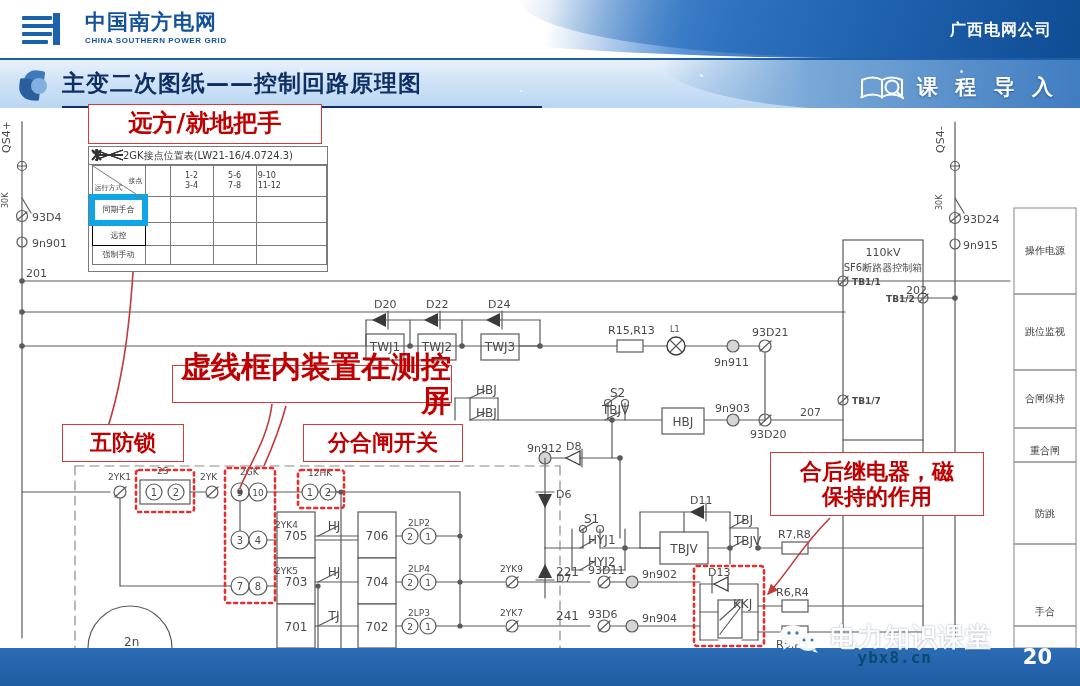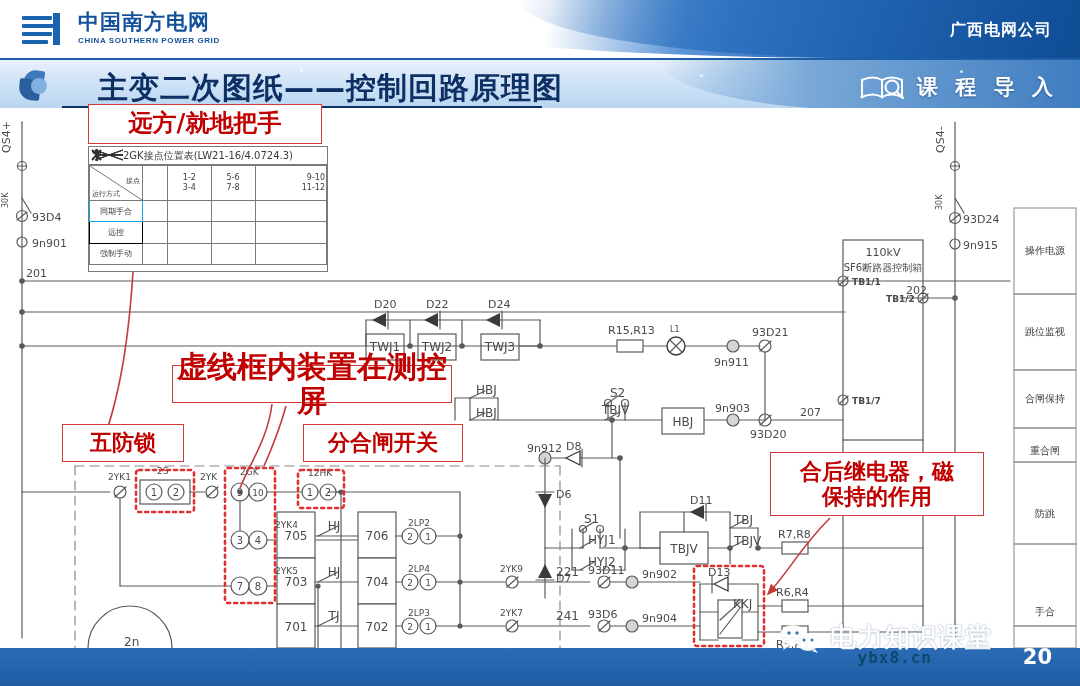--- a/index.html
+++ b/index.html
@@ -11,21 +11,21 @@
   .page{position:absolute;inset:0;width:1080px;height:686px;overflow:hidden;background:#fff;}
 
   
   .brandbar{position:absolute;left:0;top:0;width:1080px;height:58px;background:#ffffff;overflow:hidden;}
   .brand-swoosh{position:absolute;right:0;top:0;width:760px;height:58px;
       background:linear-gradient(100deg,#ffffff 0%,#ffffff 30%,#5b94d6 48%,#1c5fae 72%,#12457f 100%);
       border-bottom-left-radius:100% 140%;}
   .brand-swoosh2{position:absolute;right:0;top:0;width:560px;height:58px;
       background:linear-gradient(110deg,rgba(255,255,255,0) 0%,#2a6fbd 40%,#0e4d96 100%);
       border-bottom-left-radius:96% 150%;opacity:.9;}
-  .csg-logo{position:absolute;left:22px;top:12px;display:flex;align-items:center;gap:16px;}
+  .csg-logo{position:absolute;left:22px;top:12px;display:flex;align-items:center;gap:23px;}
   .csg-mark{width:40px;height:32px;position:relative;}
   .csg-mark i{position:absolute;left:0;height:4px;background:#1a62ae;border-radius:1px;display:block;}
   .csg-mark i:nth-child(1){top:3px;width:30px;}
   .csg-mark i:nth-child(2){top:11px;width:34px;}
   .csg-mark i:nth-child(3){top:19px;width:30px;}
   .csg-mark i:nth-child(4){top:27px;width:26px;}
   .csg-mark b{position:absolute;right:2px;top:0px;width:7px;height:32px;background:#1a62ae;display:block;}
   .csg-txt-cn{font-size:21px;font-weight:bold;color:#13529b;letter-spacing:1px;line-height:1;font-family:"DejaVu Sans",sans-serif;}
   .csg-txt-en{font-size:8px;font-weight:bold;color:#13529b;letter-spacing:.6px;margin-top:3px;
       font-family:"Liberation Sans",sans-serif;}
@@ -36,40 +36,40 @@
   .titlebar{position:absolute;left:0;top:58px;width:1080px;height:50px;
       background:linear-gradient(180deg,#e8f1fb 0%,#cfe2f6 45%,#b8d5f1 100%);
       border-top:2px solid #1d5ea8;overflow:hidden;}
   .titlebar .sparkle{position:absolute;background:#fff;border-radius:50%;opacity:.75;}
   .title-icon{position:absolute;left:18px;top:8px;width:36px;height:34px;}
   .title-icon .leafA{position:absolute;left:6px;top:2px;width:20px;height:20px;border-radius:60% 10% 60% 10%;
       background:#3f79bd;transform:rotate(8deg);}
   .title-icon .leafB{position:absolute;left:1px;top:11px;width:21px;height:21px;border-radius:10% 60% 10% 60%;
       background:#2a5f9e;transform:rotate(6deg);}
   .title-icon .leafC{position:absolute;left:13px;top:10px;width:16px;height:16px;border-radius:50%;background:#7fb0df;}
-  .title-text{position:absolute;left:62px;top:8px;font-size:30px;font-weight:bold;color:#0d2f63;
-      font-family:"DejaVu Sans",sans-serif;letter-spacing:1px;white-space:nowrap;margin-left:36px;}
+  .title-text{position:absolute;left:62px;top:8px;font-size:23px;font-weight:bold;color:#0d2f63;
+      font-family:"DejaVu Sans",sans-serif;letter-spacing:1px;white-space:nowrap;}
   .title-underline{position:absolute;left:62px;top:46px;width:480px;height:2px;background:#0d2f63;}
   .title-right{position:absolute;right:22px;top:13px;display:flex;align-items:center;gap:8px;z-index:3;}
   .book-icon{width:50px;height:26px;position:relative;}
   .book-icon svg{display:block;}
   .title-right-text{font-size:21px;font-weight:bold;color:#ffffff;letter-spacing:5px;
       font-family:"DejaVu Sans",sans-serif;text-shadow:0 1px 2px rgba(0,40,90,.5);}
   .titlebar-blue{position:absolute;right:0;top:0;width:420px;height:50px;
       background:linear-gradient(95deg,rgba(143,184,228,0) 0%,#7aa9d8 35%,#3f7cc0 100%);
       border-bottom-left-radius:60% 120%;}
 
   
   .canvas{position:absolute;left:0;top:108px;width:1080px;height:540px;background:#ffffff;}
   .canvas svg{position:absolute;left:0;top:0;}
 
   
   .anno{position:absolute;border:1.6px solid #d33b3b;background:#ffffff;color:#c00000;
       font-family:"DejaVu Sans",sans-serif;font-weight:bold;display:flex;align-items:center;
-      justify-content:center;text-align:center;line-height:1.15;z-index:30;}
+      justify-content:center;text-align:right;line-height:1.15;z-index:30;}
   .anno-1{left:88px;top:104px;width:232px;height:38px;font-size:24px;}
   .anno-2{left:172px;top:365px;width:278px;height:36px;font-size:30px;}
   .anno-3{left:62px;top:424px;width:120px;height:36px;font-size:22px;}
   .anno-4{left:303px;top:424px;width:158px;height:36px;font-size:22px;}
   .anno-5{left:770px;top:452px;width:200px;height:62px;font-size:22px;flex-direction:column;padding:0 6px;}
 
   
   .bottombar{position:absolute;left:0;top:648px;width:1080px;height:38px;
       background:linear-gradient(180deg,#2b6cb5 0%,#1f5ca4 100%);z-index:40;}
   .wm{position:absolute;right:88px;top:620px;display:flex;align-items:center;gap:8px;z-index:45;
@@ -556,27 +556,27 @@
           </td>
           <td style="border:1px solid #7a7a7a;width:22px;"></td>
           <td style="border:1px solid #7a7a7a;text-align:center;line-height:1.25;">
             <div>1-2</div>
             <div>3-4</div>
           </td>
           <td style="border:1px solid #7a7a7a;text-align:center;line-height:1.25;">
             <div>5-6</div>
             <div>7-8</div>
           </td>
-          <td style="border:1px solid #7a7a7a;text-align:right;line-height:1.25;">
+          <td style="border:1px solid #7a7a7a;text-align:left;line-height:1.25;">
             <div>9-10</div>
             <div>11-12</div>
           </td>
         </tr>
         <tr>
-          <td style="border:1px solid #0ea5e9;text-align:center;margin-top:48px;">同期手合</td>
+          <td style="border:6px solid #0ea5e9;text-align:center;margin-top:48px;">同期手合</td>
           <td style="border:1px solid #7a7a7a;text-align:center;">
             <svg width="16" height="16">
                   <line x1="3" y1="13" x2="12" y2="3" stroke="#333" stroke-width="2"></line>
                   <path d="M12 3 L9 5 L12 8 Z" fill="#333"></path>
                 </svg>
           </td>
           <td style="border:1px solid #7a7a7a;text-align:center;">
             <svg width="40" height="16">
                   <line x1="6" y1="3" x2="34" y2="13" stroke="#333" stroke-width="1"></line>
                   <line x1="6" y1="13" x2="34" y2="3" stroke="#333" stroke-width="1"></line>

